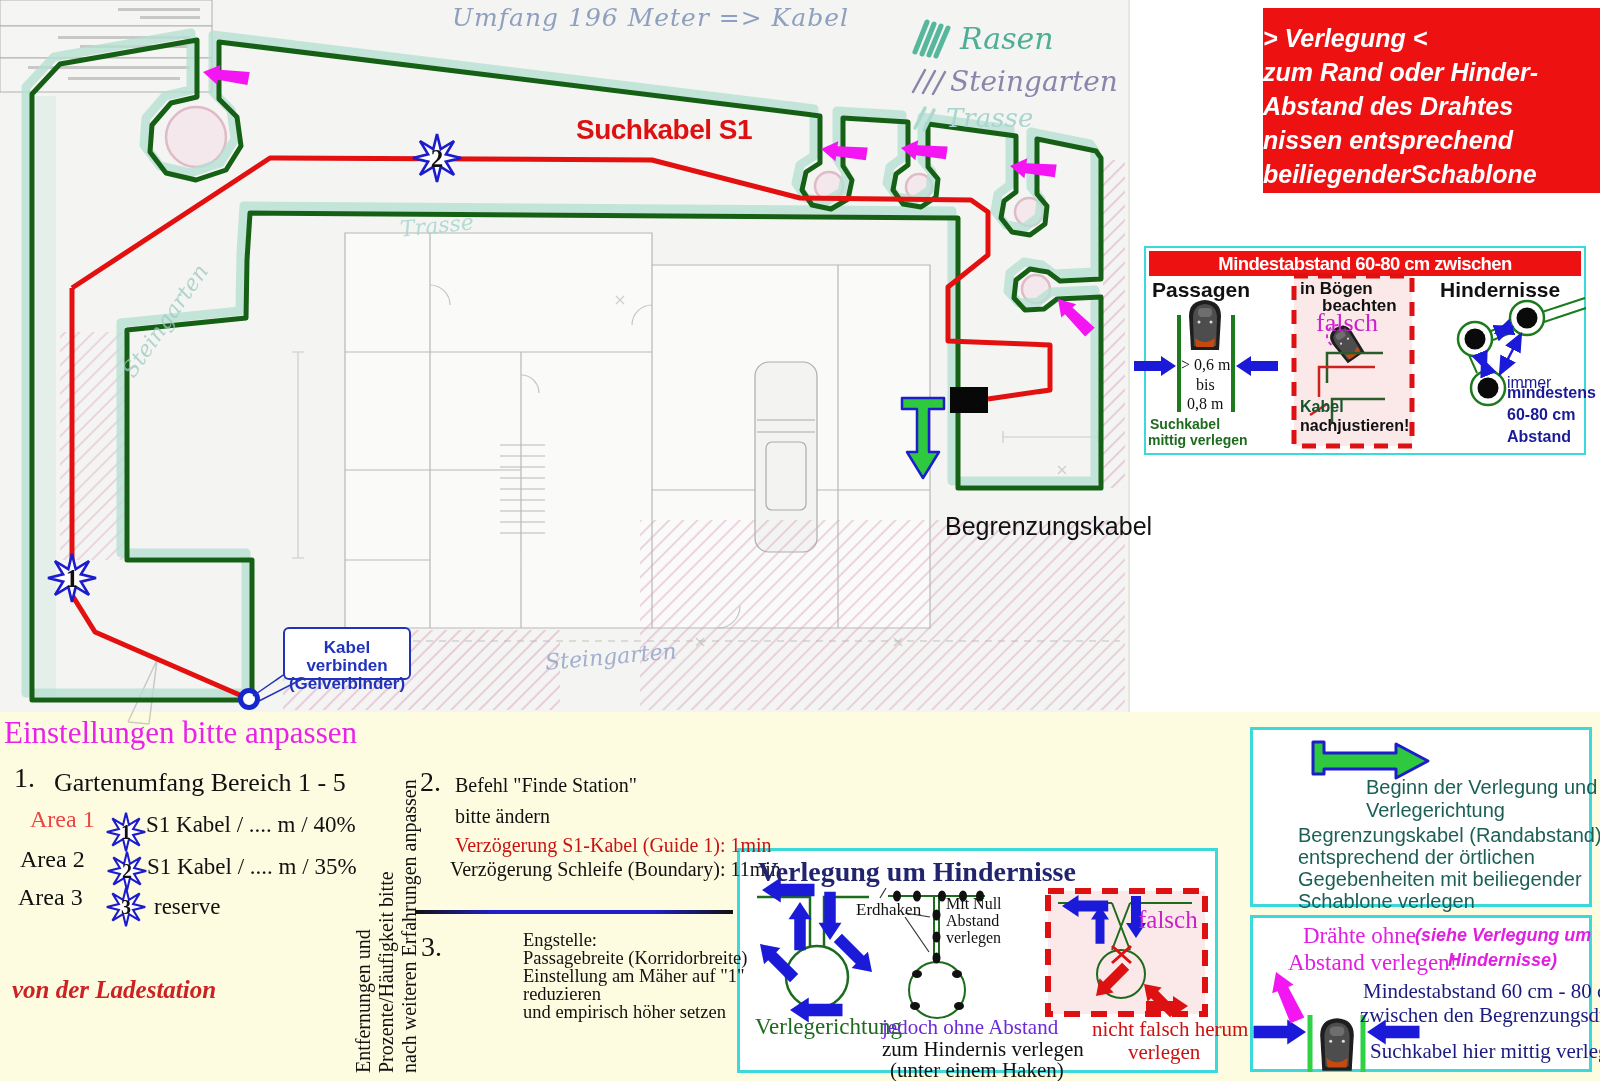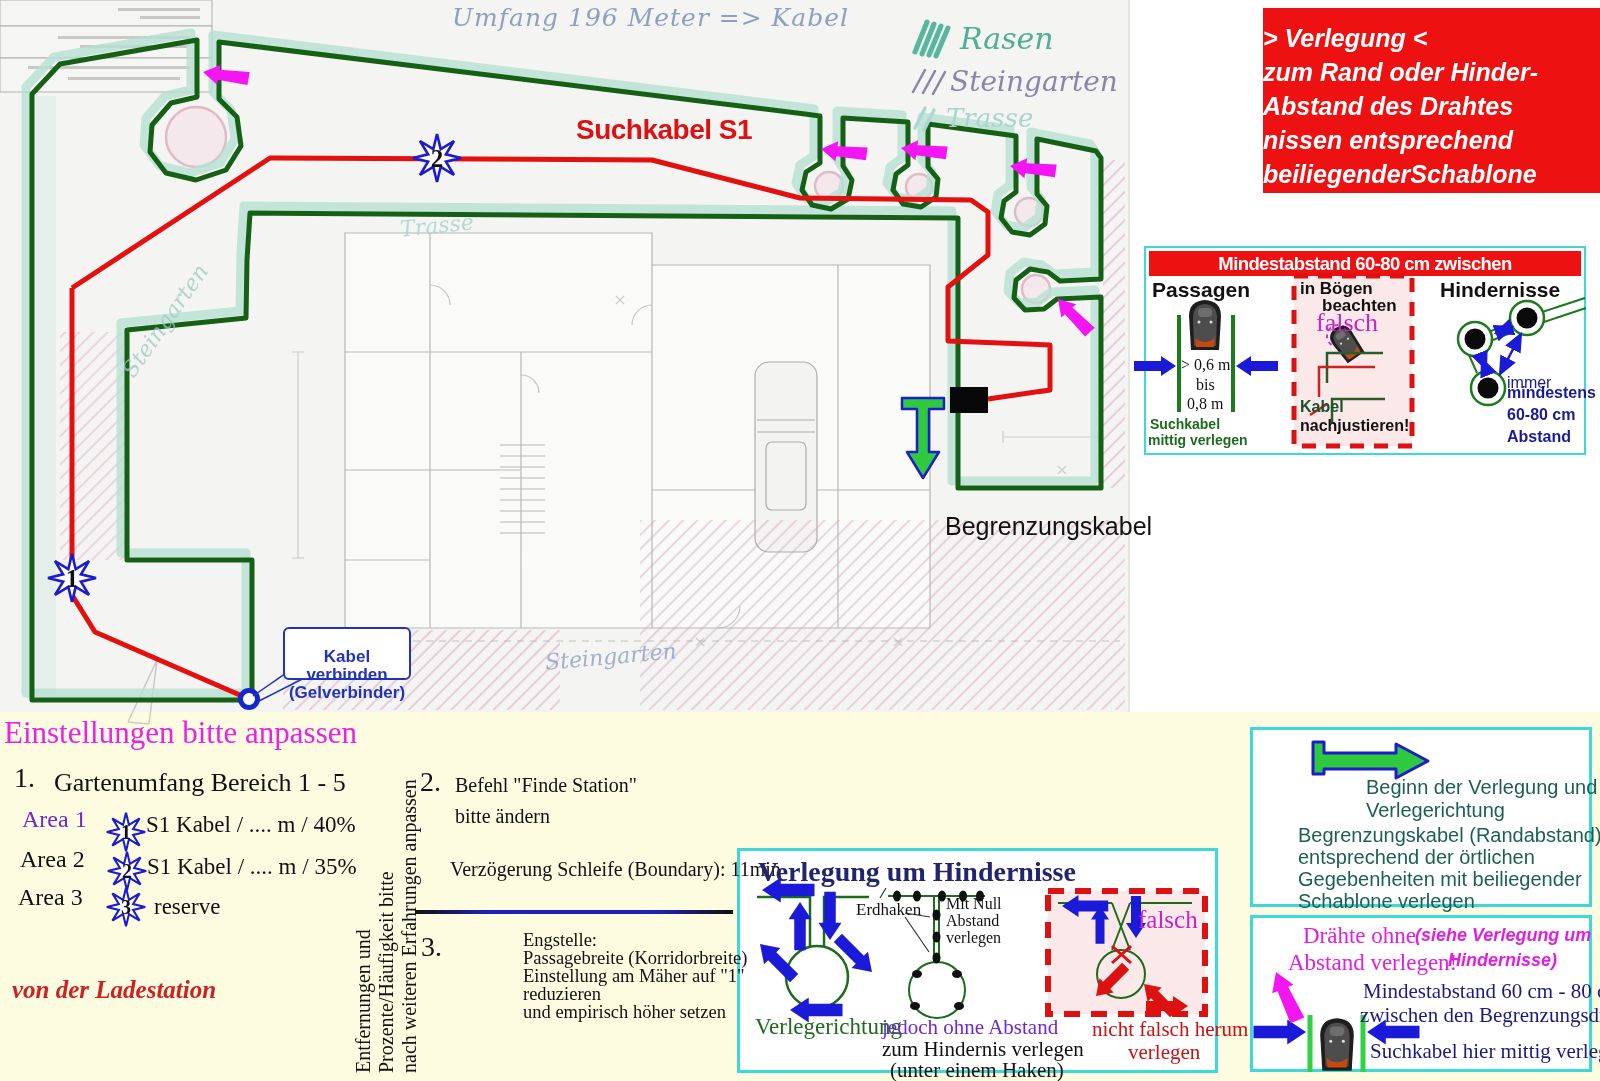--- a/index.html
+++ b/index.html
@@ -16,21 +16,21 @@
   .panel{position:absolute;background:#ffffff;border:3px solid #3bd9d9;z-index:2;box-sizing:border-box;}
   #p1{border-width:2px;}
   #p1header{position:absolute;left:3px;top:3px;right:3px;height:25px;background:#ee1111;color:#fff;
             font-weight:bold;font-size:18.5px;letter-spacing:-0.6px;text-align:center;line-height:25px;}
   #svglayer{position:absolute;left:0;top:0;width:1600px;height:1081px;z-index:5;pointer-events:none;}
   .txt{z-index:10;}
   #notebox{left:1263px;top:8px;width:356px;height:185px;background:#ee1111;z-index:10;
            text-align:left;padding-top:13px;box-sizing:border-box;}
   #notebox div{color:#fff;font-size:25px;font-weight:bold;font-style:italic;line-height:34px;}
   #connectorbox{left:283px;top:627px;width:128px;height:53px;background:#fff;border:2.5px solid #2233bb;
-                border-radius:6px;z-index:10;text-align:center;box-sizing:border-box;padding-top:19px;}
+                border-radius:6px;z-index:10;text-align:center;box-sizing:border-box;padding-top:10px;}
   #connectorbox div{color:#2233bb;font-size:17px;font-weight:bold;line-height:18px;}
   .vert{writing-mode:vertical-rl;transform:rotate(180deg);}
   #divider{left:415px;top:910px;width:318px;height:4px;z-index:10;
            background:linear-gradient(90deg,#111 0%,#2020c8 25%,#2020c8 75%,#111 100%);}
   .outline-green{color:#1fd11f;text-shadow:-2px -2px 0 #000,2px -2px 0 #000,-2px 2px 0 #000,2px 2px 0 #000,
                  -2px 0 0 #000,2px 0 0 #000,0 -2px 0 #000,0 2px 0 #000;}
   svg text{font-family:"Liberation Serif","DejaVu Serif",serif;}
 </style>
 </head>
 <body>
@@ -303,36 +303,37 @@
   <div class="t txt san" style="left:1300px;top:417px;font-size:16px;font-weight:bold;color:#111;">nachjustieren!</div>
   <div class="t txt san" style="left:1440px;top:278px;font-size:21px;font-weight:bold;color:#111;">Hindernisse</div>
   <div class="t txt san" style="left:1507px;top:374px;font-size:16px;font-weight:normal;color:#1a1a99;">immer</div>
   <div class="t txt san" style="left:1507px;top:384px;font-size:16px;font-weight:bold;color:#1a1a99;">mindestens</div>
   <div class="t txt san" style="left:1507px;top:406px;font-size:16px;font-weight:bold;color:#1a1a99;">60-80 cm</div>
   <div class="t txt san" style="left:1507px;top:428px;font-size:16px;font-weight:bold;color:#1a1a99;">Abstand</div>
 
   <div class="t txt ser" style="left:4px;top:716px;font-size:31px;color:#e822e8;">Einstellungen bitte anpassen</div>
   <div class="t txt ser" style="left:14px;top:762px;font-size:28px;color:#111;">1.</div>
   <div class="t txt ser" style="left:54px;top:768px;font-size:26px;color:#111;">Gartenumfang Bereich 1 - 5</div>
-  <div class="t txt ser" style="left:22px;top:806px;font-size:24px;color:#6d28d9;">Area 1</div>
+  <div class="t txt ser" style="left:30px;top:806px;font-size:24px;color:#ef4444;">Area 1</div>
   <div class="t txt ser" style="left:146px;top:812px;font-size:23px;color:#111;">S1 Kabel / .... m / 40%</div>
   <div class="t txt ser" style="left:20px;top:846px;font-size:24px;color:#111;">Area 2</div>
   <div class="t txt ser" style="left:147px;top:854px;font-size:23px;color:#111;">S1 Kabel / .... m / 35%</div>
   <div class="t txt ser" style="left:18px;top:884px;font-size:24px;color:#111;">Area 3</div>
   <div class="t txt ser" style="left:154px;top:894px;font-size:23px;color:#111;">reserve</div>
   <div class="t txt ser" style="left:12px;top:976px;font-size:25px;font-weight:bold;font-style:italic;color:#cc2222;">von der Ladestation</div>
 
   <div class="abs txt ser vert" style="left:352px;top:768px;height:305px;font-size:20px;line-height:23px;color:#111;">
     <div>Entfernungen und Prozente/Häufigkeit bitte</div>
     <div>nach weiteren Erfahrungen anpassen</div>
   </div>
 
   <div class="t txt ser" style="left:420px;top:766px;font-size:28px;color:#111;">2.</div>
   <div class="t txt ser" style="left:455px;top:774px;font-size:20px;color:#111;">Befehl "Finde Station"</div>
   <div class="t txt ser" style="left:455px;top:805px;font-size:20px;color:#111;">bitte ändern</div>
+  <div class="t txt ser" style="left:455px;top:834px;font-size:20px;color:#cc1111;">Verzögerung S1-Kabel (Guide 1): 1min</div>
   <div class="t txt ser" style="left:450px;top:858px;font-size:20px;color:#111;">Verzögerung Schleife (Boundary): 11min</div>
   <div id="divider" class="abs"></div>
   <div class="t txt ser" style="left:421px;top:931px;font-size:28px;color:#111;">3.</div>
   <div class="t txt ser" style="left:523px;top:930px;font-size:18.5px;color:#111;">Engstelle:</div>
   <div class="t txt ser" style="left:523px;top:948px;font-size:18.5px;color:#111;">Passagebreite (Korridorbreite)</div>
   <div class="t txt ser" style="left:523px;top:966px;font-size:18.5px;color:#111;">Einstellung am Mäher auf "1"</div>
   <div class="t txt ser" style="left:523px;top:984px;font-size:18.5px;color:#111;">reduzieren</div>
   <div class="t txt ser" style="left:523px;top:1002px;font-size:18.5px;color:#111;">und empirisch höher setzen</div>
 
   <div class="t txt ser" style="left:758px;top:856px;font-size:28px;font-weight:600;color:#22246e;">Verlegung um Hindernisse</div>

